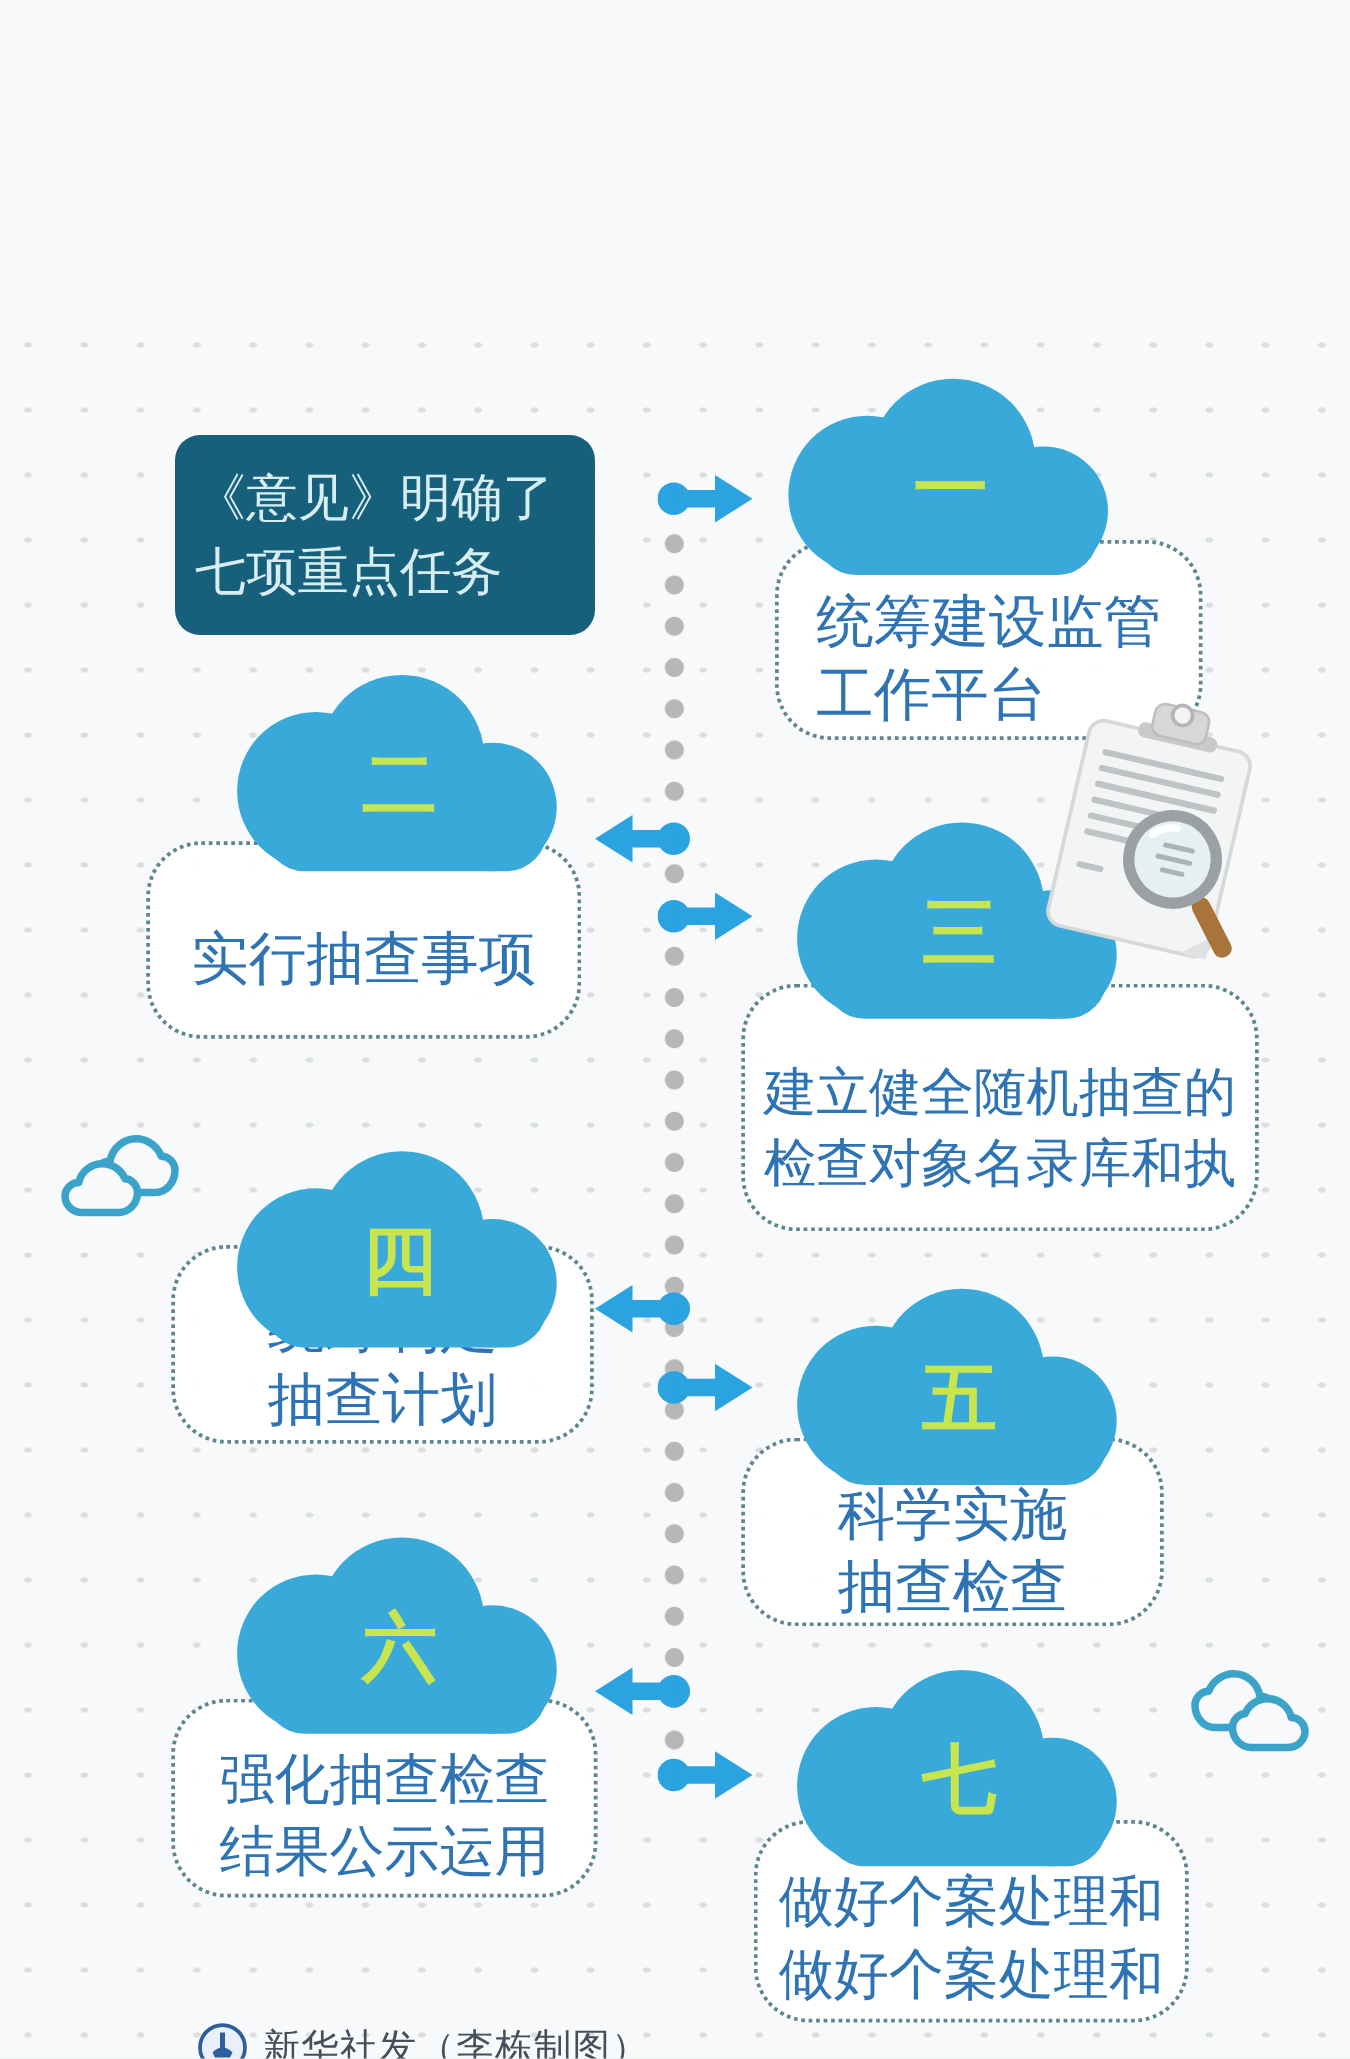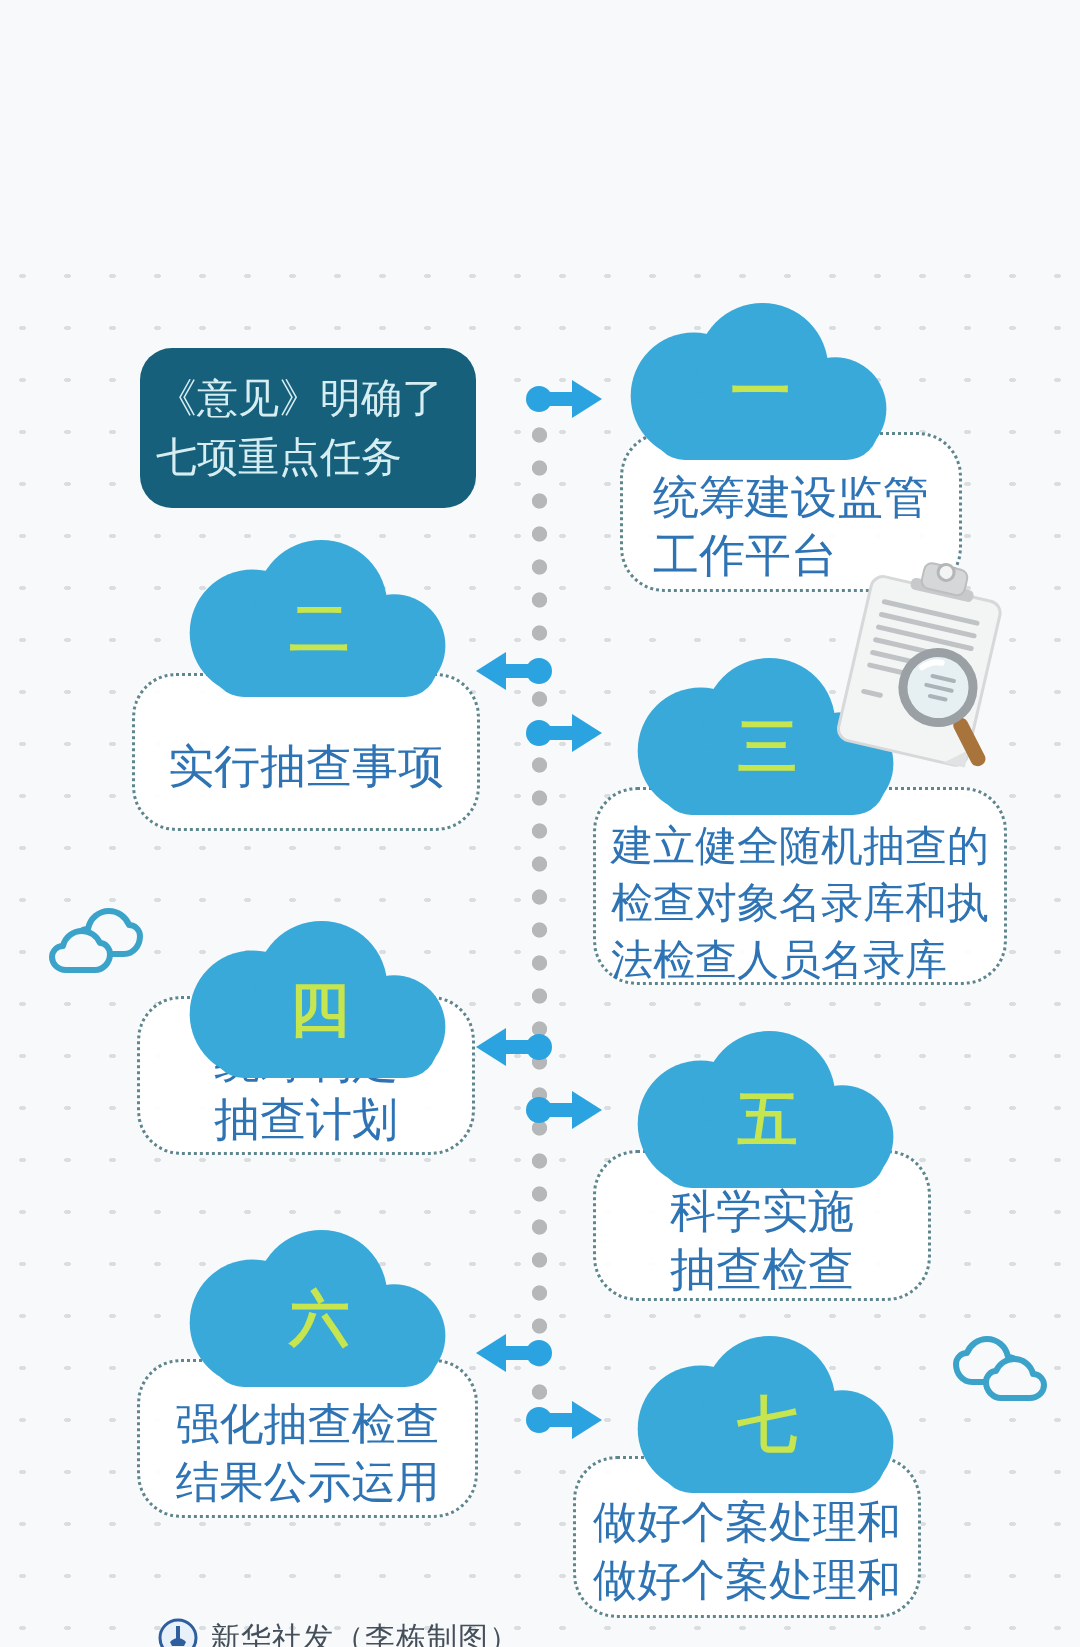--- a/index.html
+++ b/index.html
@@ -11,21 +11,21 @@
     background-size:45px 52px;pointer-events:none;}
   
   .header{position:absolute;left:0;top:0;width:1080px;height:262px;background:#cde1f1;
     border-radius:0 0 50% 50% / 0 0 36px 36px;z-index:3;text-align:center;}
   .title{position:absolute;width:100%;color:#1c4499;font-weight:700;letter-spacing:1px;}
   .t1{top:34px;font-size:52px;}
   .t2{top:98px;font-size:50px;}
   .t3{top:161px;font-size:50px;}
   
   .intro{position:absolute;left:140px;top:348px;width:336px;height:160px;background:#17607c;
-    border-radius:32px;z-index:4;padding:21px 0 0 16px;}
+    border-radius:20px;z-index:4;padding:21px 0 0 16px;}
   .intro div{color:#d6eef2;font-size:41px;line-height:59px;white-space:nowrap;}
   
   .flowline{position:absolute;left:531px;top:426px;width:17px;height:1006px;z-index:1;
     background-image:radial-gradient(circle 8px at 8.5px 9px,#b5b7b9 7.2px,rgba(0,0,0,0) 8px);
     background-size:17px 33px;background-repeat:repeat-y;}
   
   .arrow{position:absolute;width:78px;height:42px;z-index:5;}
   .a1{left:526px;top:378px;} .a2{left:474px;top:650px;} .a3{left:526px;top:712px;}
   .a4{left:474px;top:1026px;} .a5{left:526px;top:1089px;} .a6{left:474px;top:1332px;}
   .a7{left:526px;top:1399px;}
@@ -36,28 +36,28 @@
     color:#c6e54e;font-size:60px;font-weight:700;line-height:1;}
   .cl1{left:613px;top:295px;} .cl2{left:172px;top:532px;} .cl3{left:620px;top:650px;}
   .cl4{left:172px;top:913px;} .cl5{left:620px;top:1023px;} .cl6{left:172px;top:1222px;}
   .cl7{left:620px;top:1328px;}
   
   .tbox{position:absolute;border:3px dotted #5e868f;border-radius:44px;background:rgba(255,255,255,.93);
     z-index:2;display:flex;flex-direction:column;justify-content:center;align-items:center;padding-top:28px;}
   .tbox .lines{display:inline-block;text-align:left;}
   .tbox .lines div{color:#2e74b5;font-size:46px;line-height:58px;white-space:nowrap;}
   .b1{left:620px;top:432px;width:342px;height:160px;align-items:center;}
-  .b2{left:132px;top:673px;width:348px;height:158px;align-items:center;}
+  .b2{left:117px;top:673px;width:348px;height:158px;align-items:center;}
   .b3{left:593px;top:787px;width:414px;height:198px;padding-top:32px;}
   .b3 .lines div{font-size:42px;line-height:57px;}
   .b4{left:137px;top:996px;width:338px;height:159px;justify-content:center;}
   .b5{left:593px;top:1150px;width:338px;height:151px;}
   .b6{left:137px;top:1359px;width:341px;height:159px;}
   .b6 .lines div{font-size:44px;}
-  .b7{left:573px;top:1456px;width:348px;height:162px;}
+  .b7{left:603px;top:1456px;width:348px;height:162px;}
   .b7 .lines div{font-size:44px;}
   
   .clipboard{position:absolute;left:838px;top:552px;width:175px;height:215px;z-index:7;
     transform:rotate(13deg);}
   
   .minicloud{position:absolute;z-index:2;}
   .mc-left{left:44px;top:898px;width:106px;height:82px;}
   .mc-right{left:946px;top:1326px;width:106px;height:82px;transform:scaleX(-1);}
   
   .footer{position:absolute;left:158px;top:1580px;height:44px;display:flex;align-items:center;z-index:4;margin-top:36px;}
@@ -135,21 +135,20 @@
   </div>
   <div class="tbox b2">
     <div class="lines">
       <div>实行抽查事项</div>
     </div>
   </div>
   <div class="tbox b3">
     <div class="lines">
       <div>建立健全随机抽查的</div>
       <div>检查对象名录库和执</div>
-      <div>法检查人员名录库</div>
     </div>
   </div>
   <div class="tbox b4">
     <div class="lines">
       <div>统筹制定</div>
       <div>抽查计划</div>
     </div>
   </div>
   <div class="tbox b5">
     <div class="lines">

